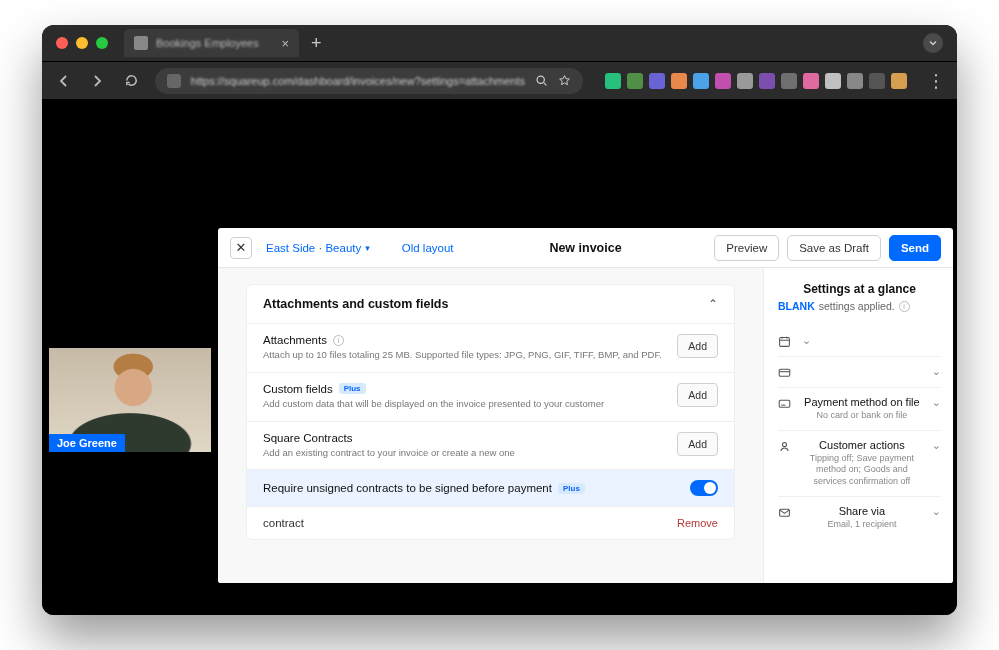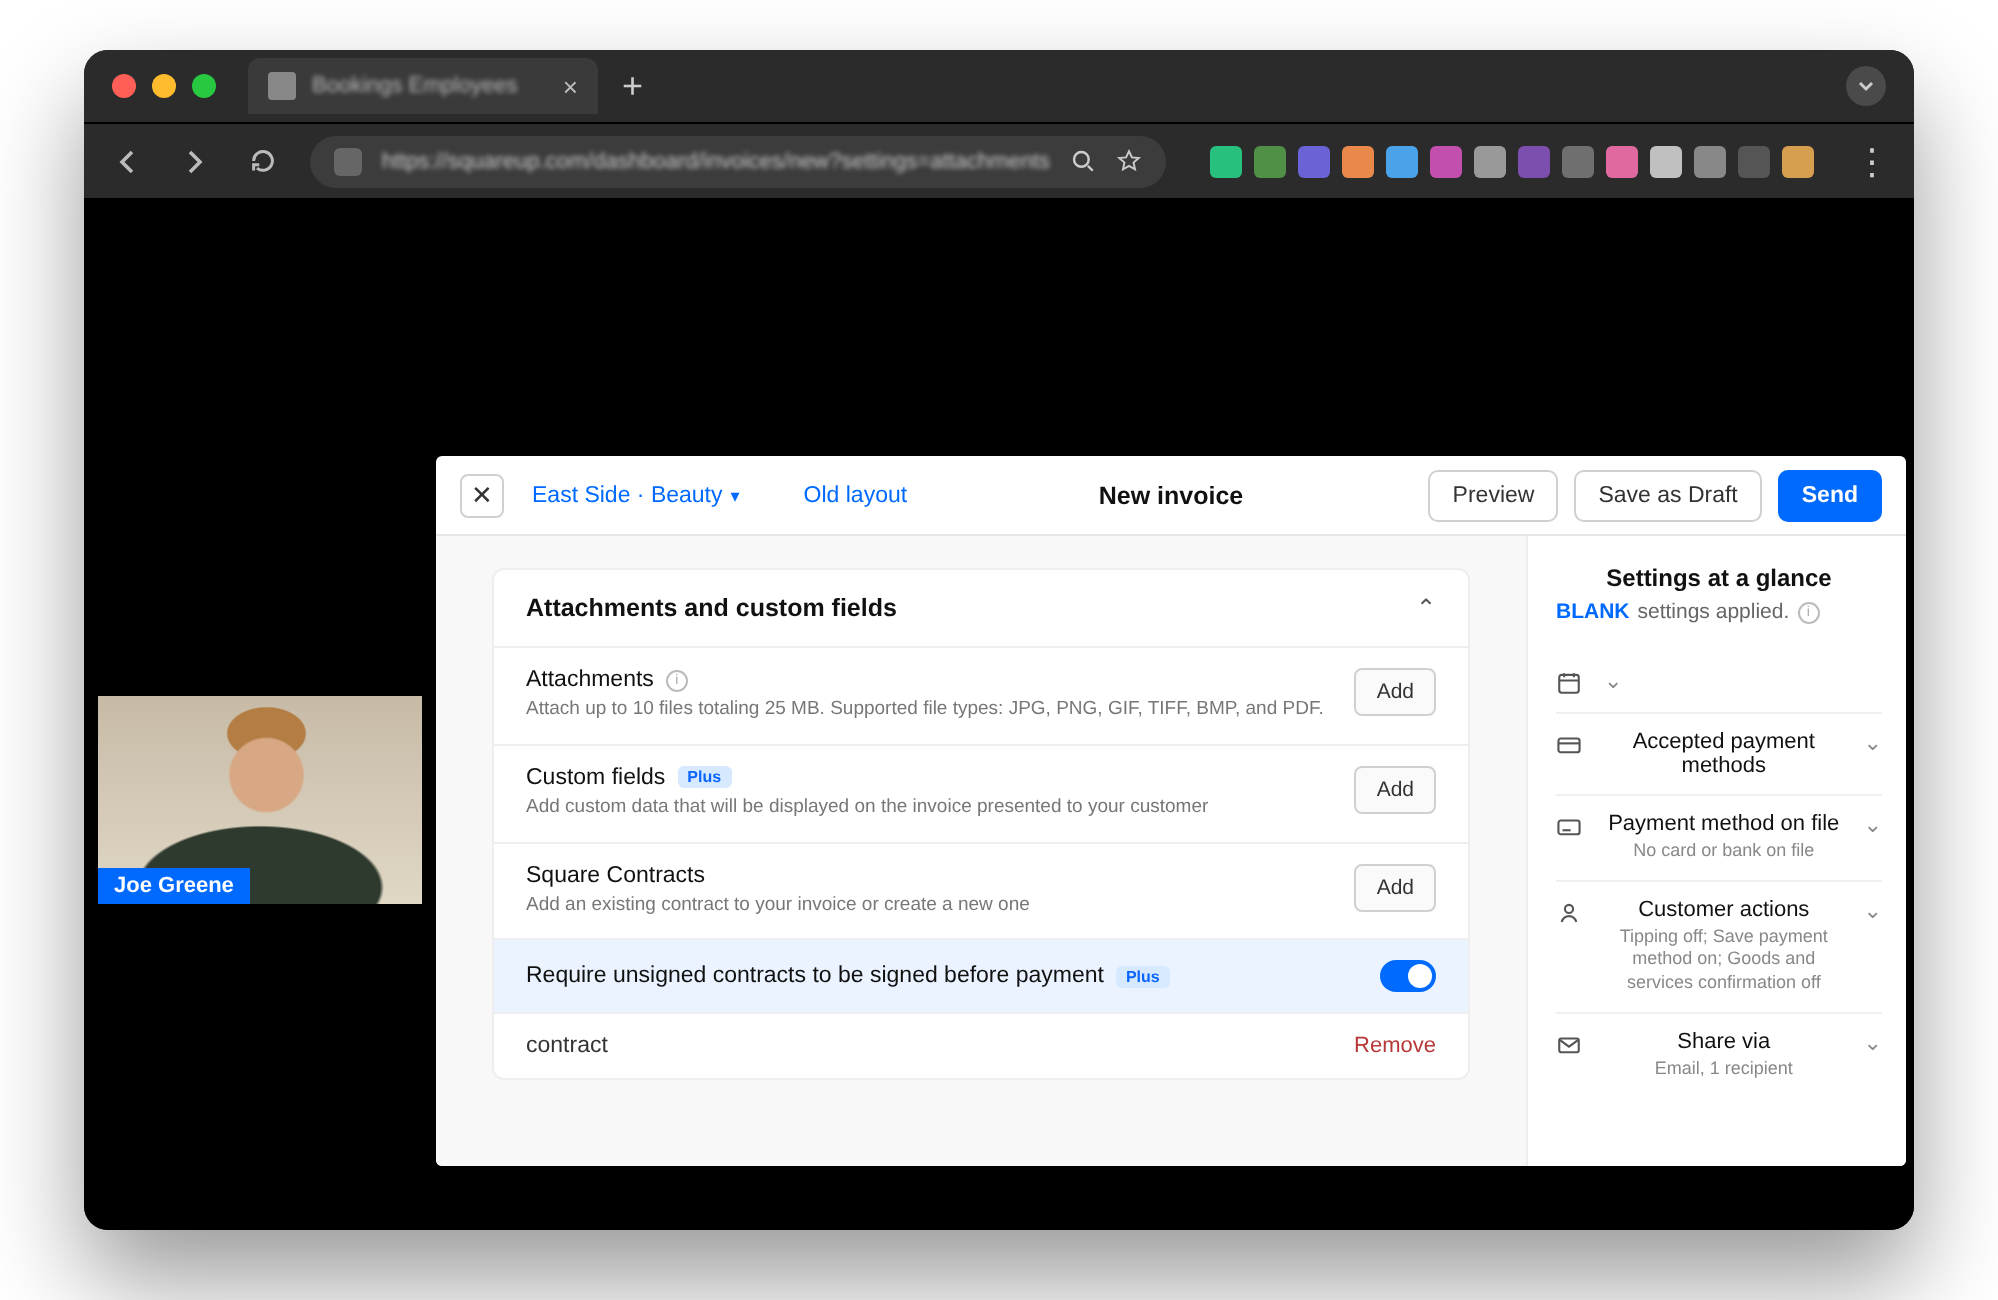--- a/index.html
+++ b/index.html
@@ -262,21 +262,20 @@
                 <span class="gchev">⌄</span>
               </div>
               <div class="glance-item">
                 <span class="gicon">
                   <svg width="13" height="13" viewBox="0 0 16 16">
                     <rect x="1.5" y="4" width="13" height="8.5" rx="1.5" fill="none" stroke="#555" stroke-width="1.3"></rect>
                     <path d="M1.5 7h13" stroke="#555" stroke-width="1.3"></path>
                   </svg>
                 </span>
                 <div class="gbody">
-                  <div class="gt">Accepted payment methods</div>
                 </div>
                 <span class="gchev">⌄</span>
               </div>
               <div class="glance-item">
                 <span class="gicon">
                   <svg width="13" height="13" viewBox="0 0 16 16">
                     <rect x="1.5" y="4" width="13" height="8.5" rx="1.5" fill="none" stroke="#555" stroke-width="1.3"></rect>
                     <path d="M4 10h5" stroke="#555" stroke-width="1.3"></path>
                   </svg>
                 </span>

